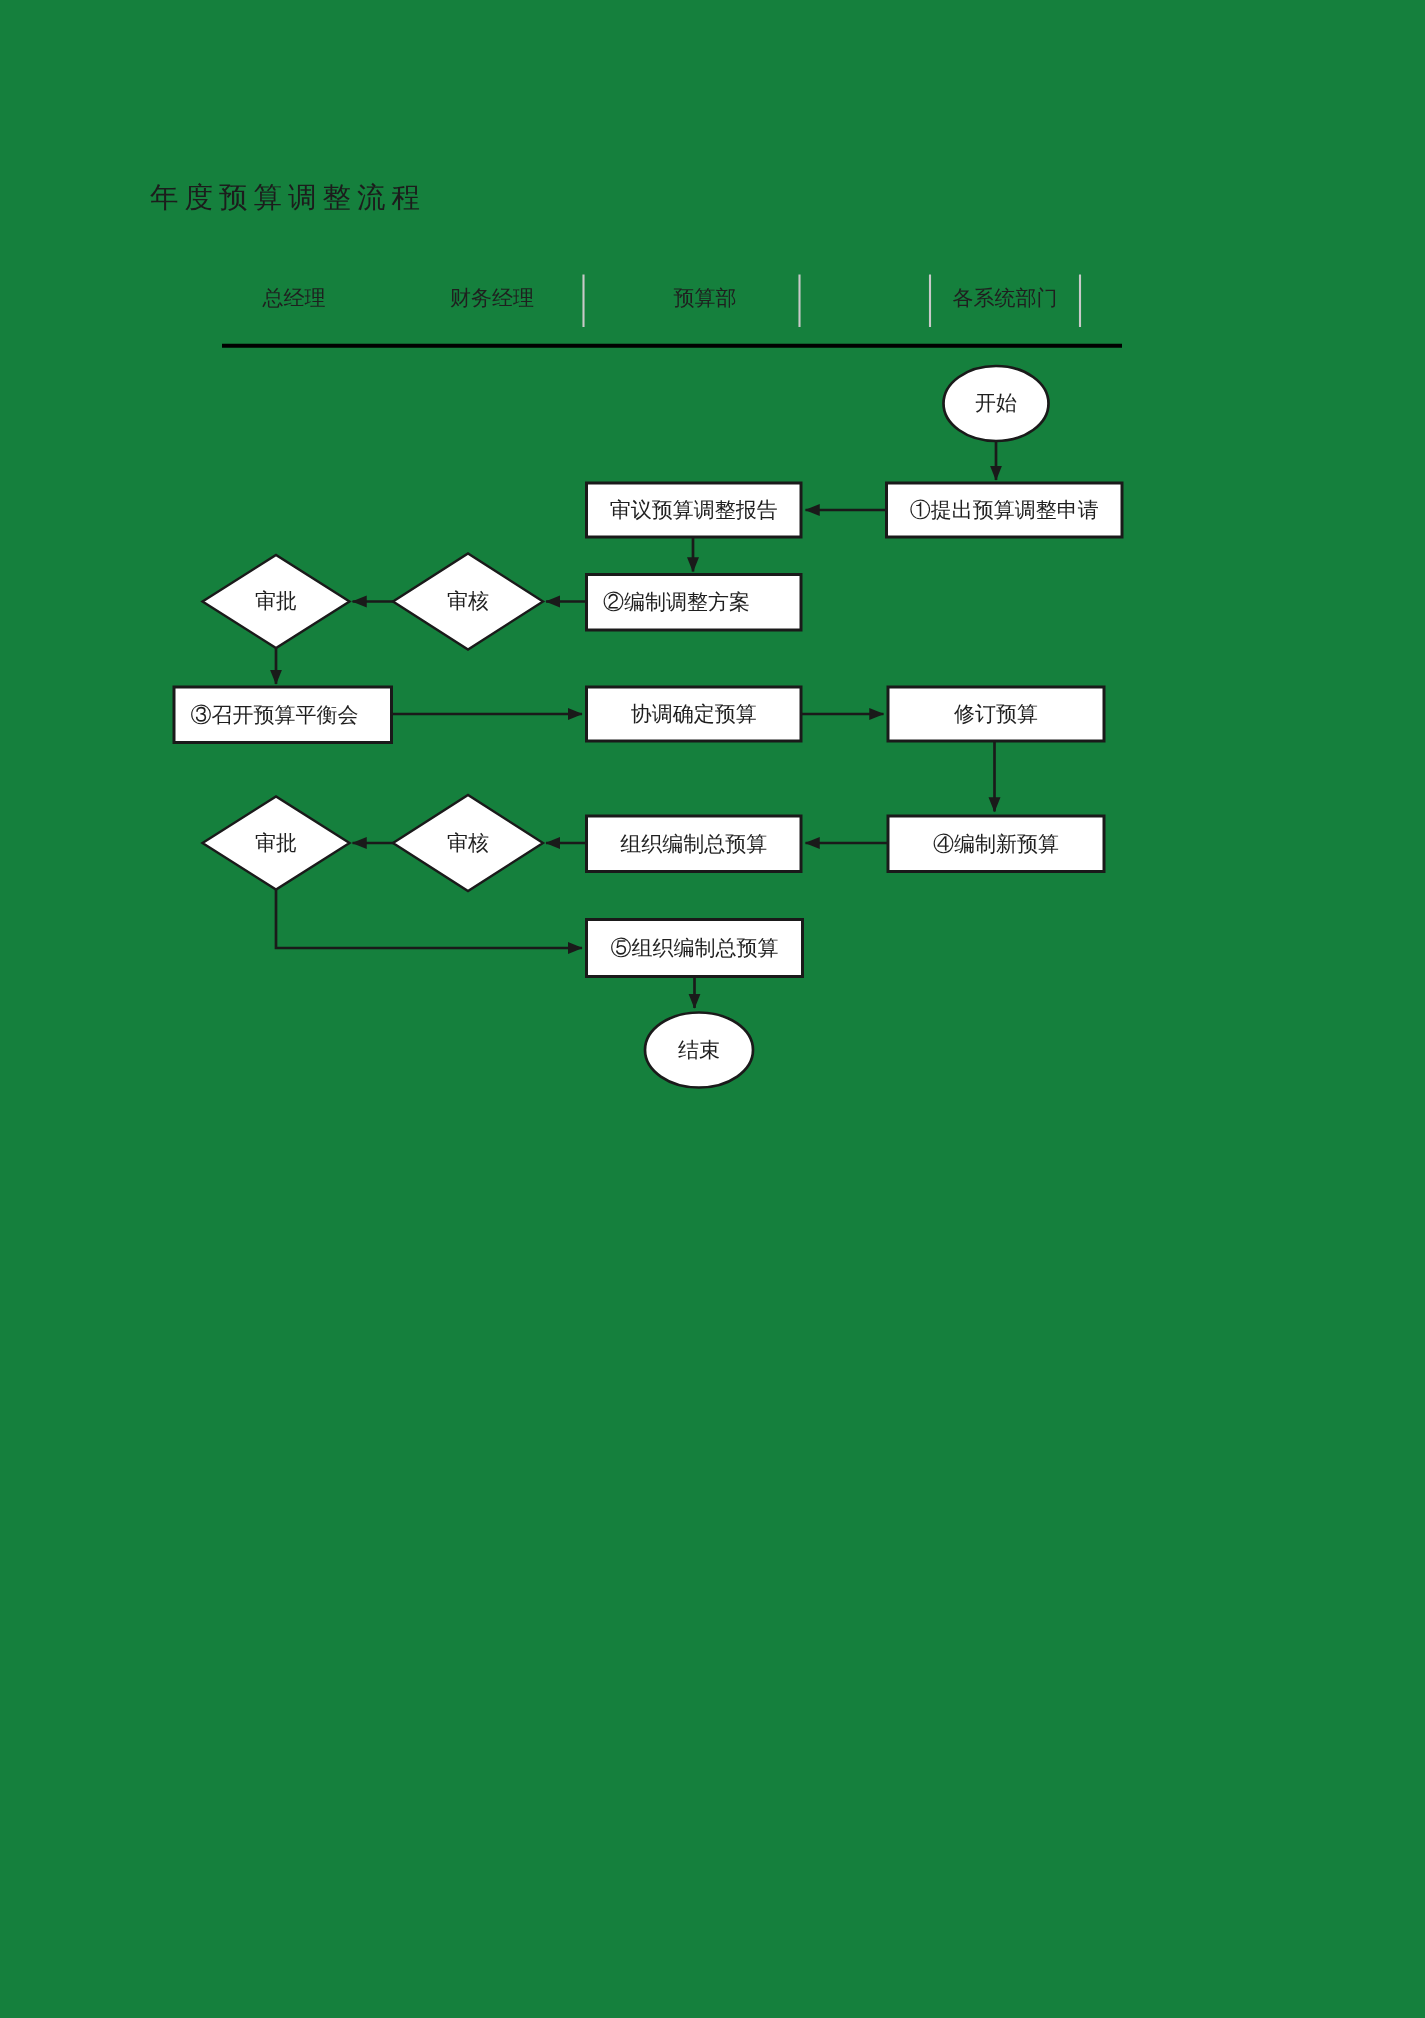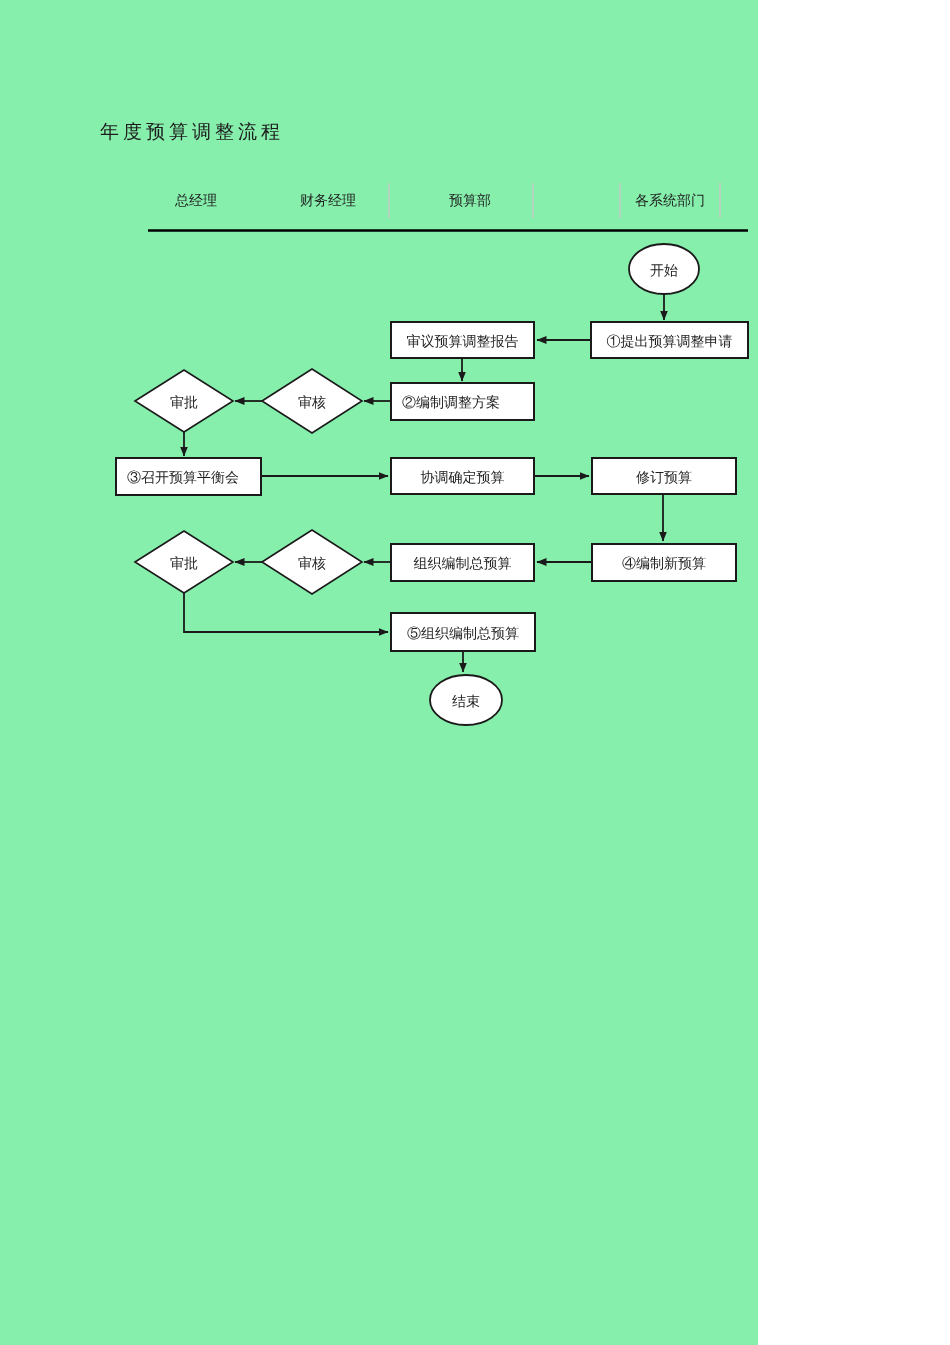--- a/index.html
+++ b/index.html
@@ -3,23 +3,23 @@
 <meta charset="utf-8">
 <style>
   html, body {
     margin: 0;
     padding: 0;
     background: #ffffff;
     font-family: "Liberation Serif", "DejaVu Serif", serif;
   }
   .page {
     position: relative;
-    width: 758px;
+    width: 950px;
     height: 1345px;
-    background: #86efac;
+    background: #15803d;
     overflow: hidden;
   }
   .doc-title {
     position: absolute;
     left: 100px;
     top: 119px;
     font-size: 19px;
     letter-spacing: 4px;
     color: #1c1c1c;
     white-space: nowrap;

